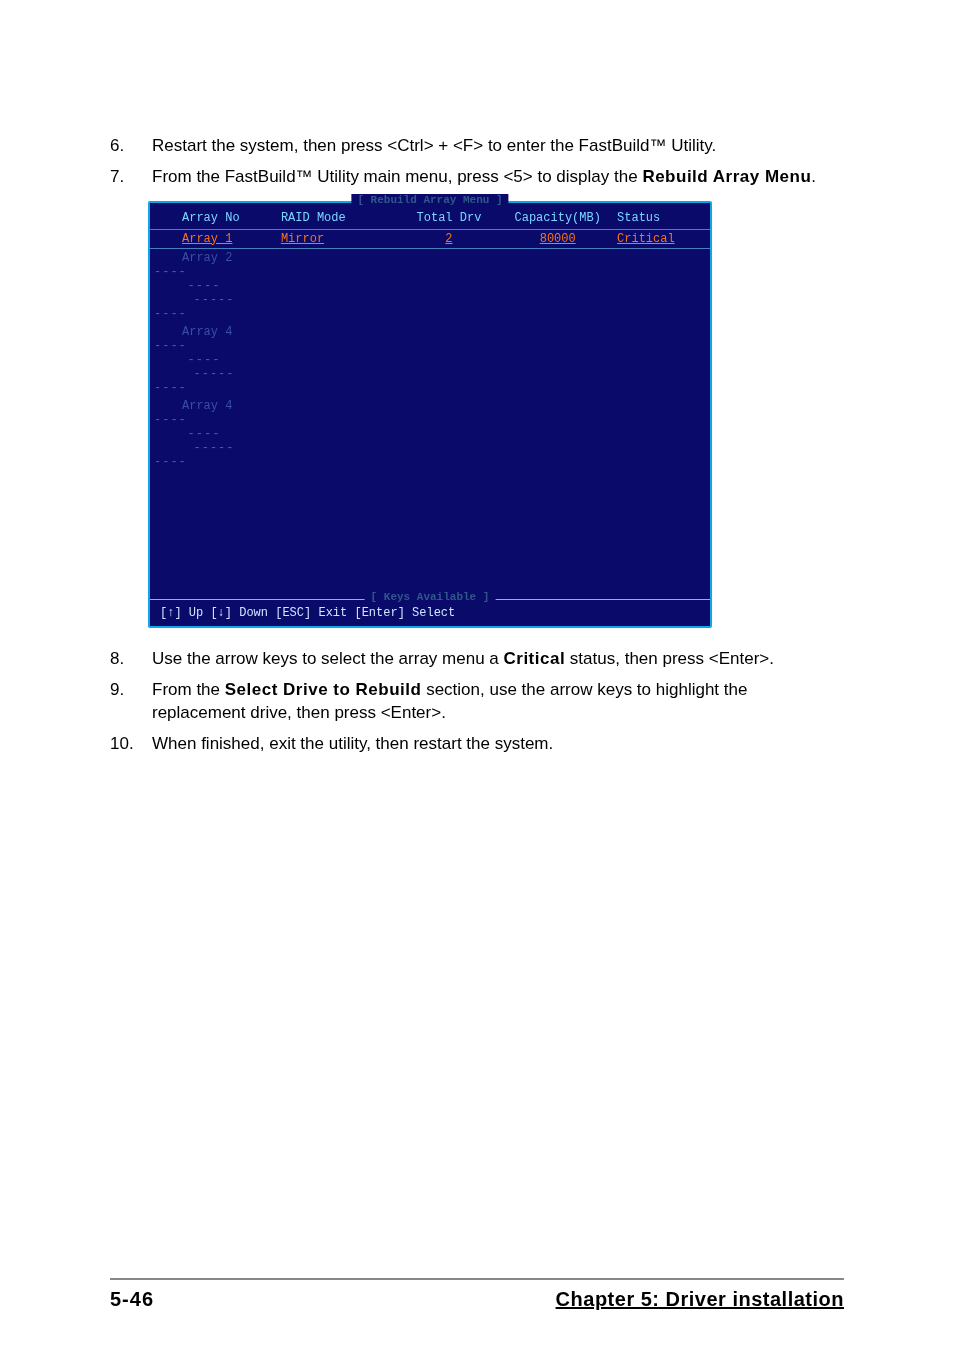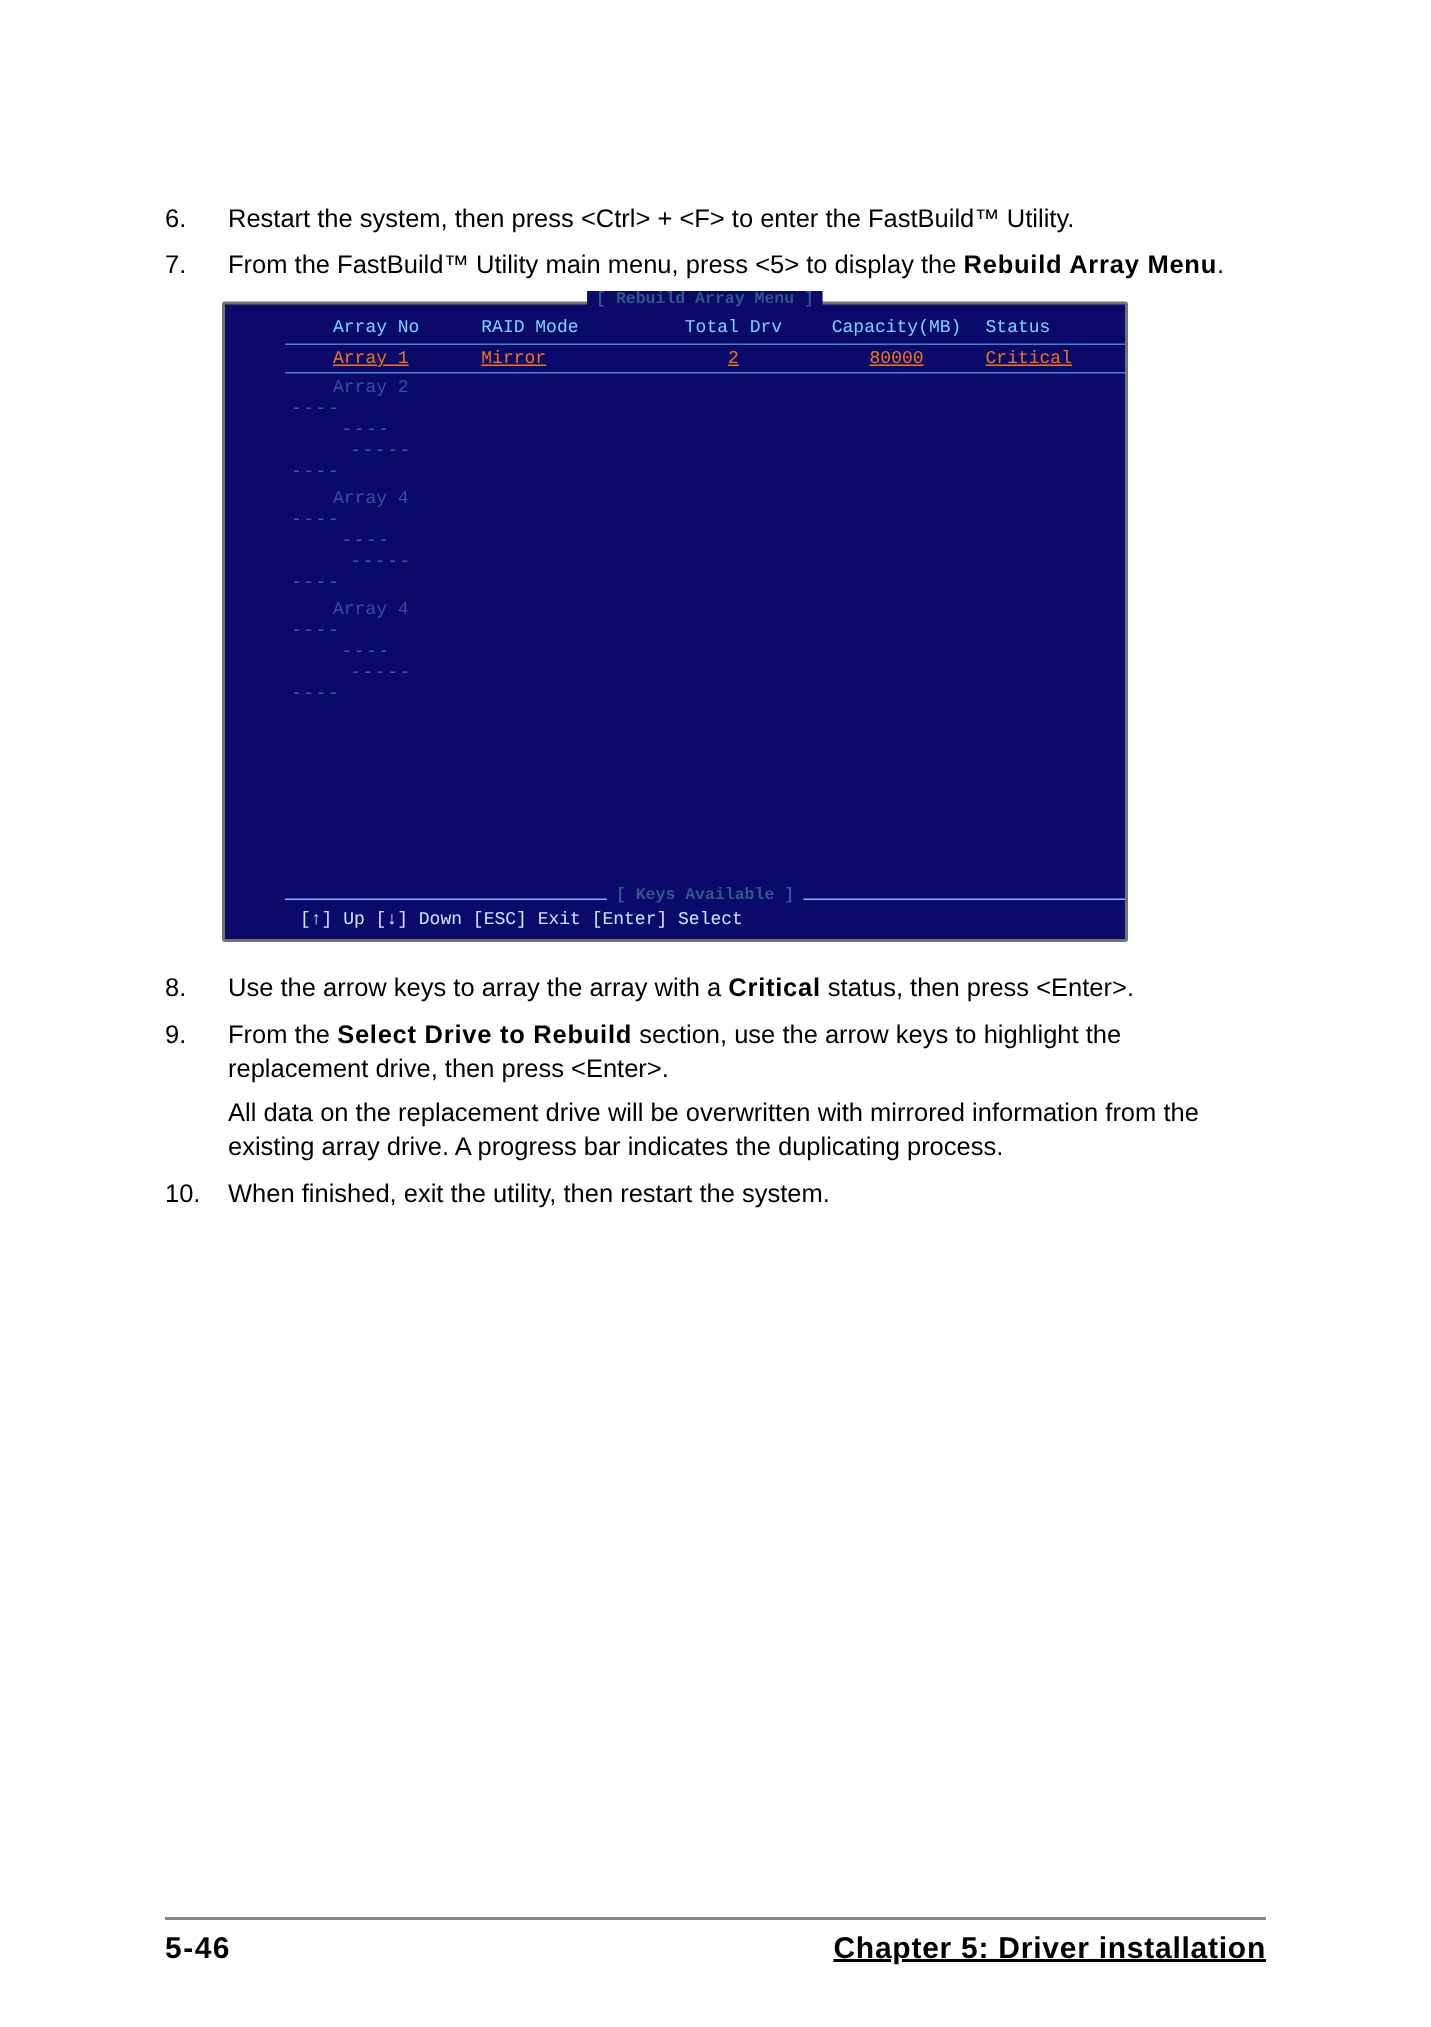--- a/index.html
+++ b/index.html
@@ -47,23 +47,22 @@
 
   
   .bios-box {
     margin: 12px 0 20px 38px;
     width: 560px;
     background: #0a0a6b;
     color: #fff;
     font-family: "Courier New", monospace;
     font-size: 12px;
     position: relative;
-    border: 2px solid #737373;
+    border: 2px solid #0ea5e9;
     border-radius: 2px;
-    padding-left: 40px;
   }
   .bios-titlebar {
     position: relative;
     height: 0;
   }
   .bios-title, .bios-keys-title {
     position: absolute;
     left: 50%;
     transform: translateX(-50%);
     top: -9px;
@@ -210,31 +209,30 @@
           <span class="kb">[↑] Up   [↓] Down   [ESC] Exit   [Enter] Select</span>
         </div>
       </div>
     </div>
 
     <ol class="steps">
 
       <li>
         <div class="num">8.</div>
         <div class="body">
-          <span>Use the arrow keys to array the array with a </span><span class="legacy-bold">Critical</span><span> status, then press &lt;Enter&gt;.</span>
+          <span>Use the arrow keys to select the array menu a </span><span class="legacy-bold">Critical</span><span> status, then press &lt;Enter&gt;.</span>
         </div>
       </li>
 
       <li>
         <div class="num">9.</div>
         <div class="body">
           <div>
             <span>From the </span><span class="legacy-bold">Select Drive to Rebuild</span><span> section, use the arrow keys to highlight the replacement drive, then press &lt;Enter&gt;.</span>
           </div>
-          <div style="margin-top:6px">All data on the replacement drive will be overwritten with mirrored information from the existing array drive. A progress bar indicates the duplicating process.</div>
         </div>
       </li>
 
       <li>
         <div class="num">10.</div>
         <div class="body">
           <span>When finished, exit the utility, then restart the system.</span>
         </div>
       </li>
 

